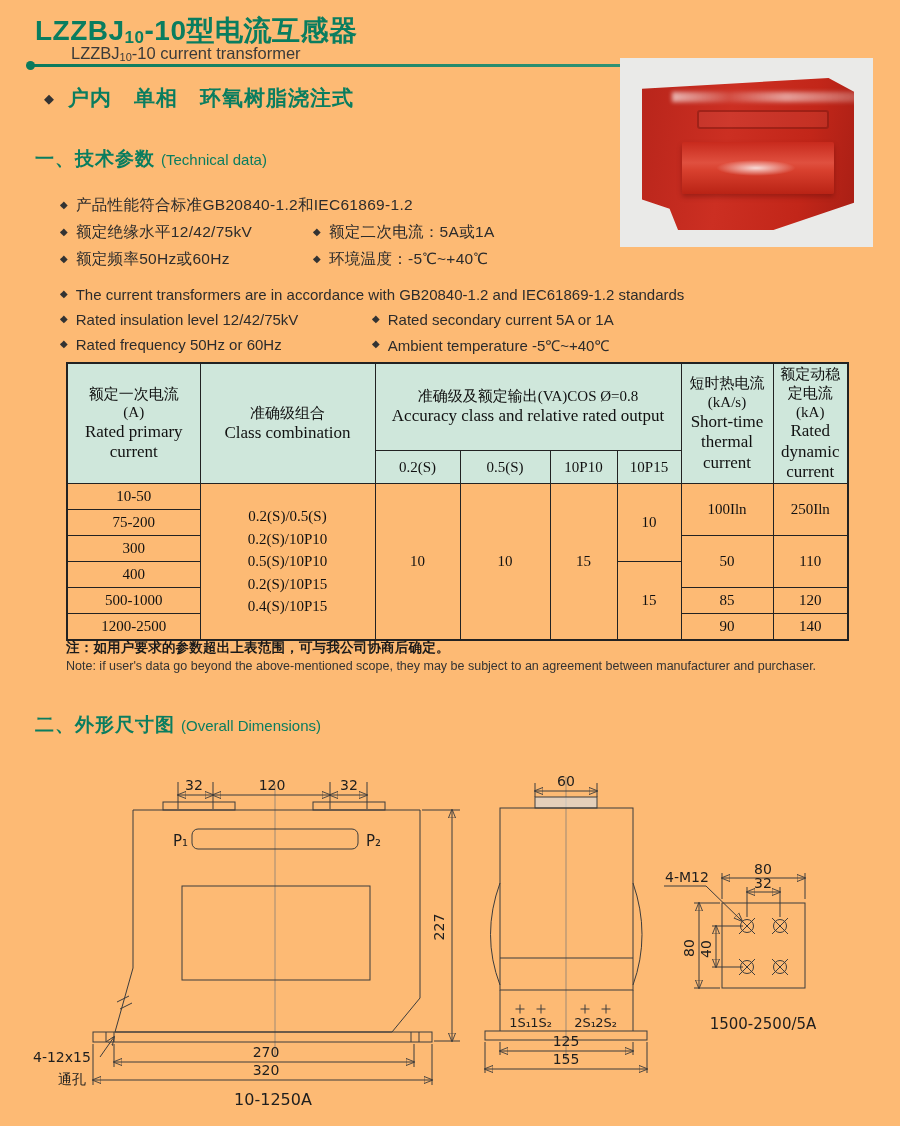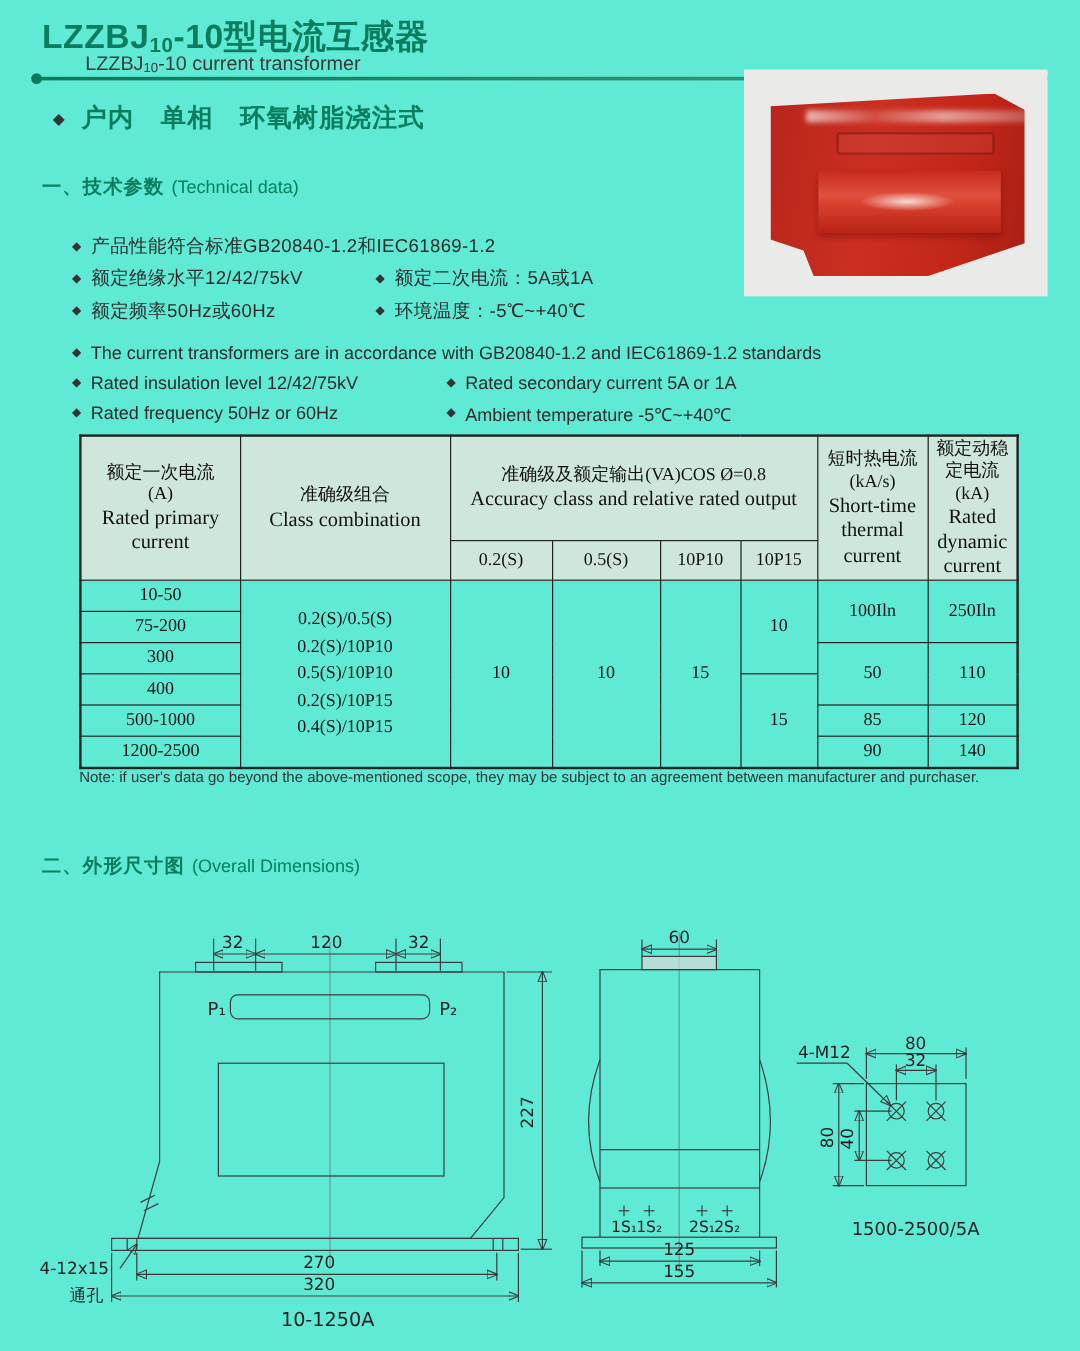--- a/index.html
+++ b/index.html
@@ -1,16 +1,16 @@
 <!DOCTYPE html>
 <html><head>
 <meta charset="utf-8">
 <style>
   html,body{margin:0;padding:0;background:#fff;}
-  #page{position:relative;width:900px;height:1126px;background:#5eead4;overflow:hidden;
+  #page{position:relative;width:900px;height:1126px;background:#fdba74;overflow:hidden;
         font-family:"Liberation Sans",sans-serif;color:#222;}
   .abs{position:absolute;}
 
   
   .title{left:35px;top:12px;font-size:28px;font-weight:bold;color:#0a7d5f;letter-spacing:.5px;}
   .title .sub{font-size:17px;position:relative;top:3px;}
   .subtitle{left:35px;top:44px;font-size:16.5px;color:#3a3a3a;margin-left:36px;}
   .subtitle .sub{font-size:11px;position:relative;top:2px;}
   .divider{left:28px;top:64px;width:845px;height:3px;background:linear-gradient(90deg,#0b7a5c,#3f9d7d);}
   .divider-dot{position:absolute;left:-2px;top:-3px;width:9px;height:9px;border-radius:50%;background:#0b7a5c;}
@@ -30,21 +30,21 @@
            box-shadow:0 3px 5px rgba(80,10,5,.35);}
   .p-shine{position:absolute;left:34px;top:18px;width:80px;height:16px;
            background:radial-gradient(ellipse,rgba(255,255,255,.8),rgba(255,255,255,0) 70%);}
 
   
   .dm{font-style:normal;color:#333;}
   .tagline{left:44px;top:84px;display:flex;align-items:center;}
   .tagline .dm{font-size:13px;margin-right:14px;}
   .tagline-cn{font-size:21px;font-weight:bold;color:#0a7d5f;letter-spacing:1px;}
   .tagline-en{left:70px;top:113px;font-size:15px;color:#333;}
-  .sec-title .cn{font-size:16px;font-weight:bold;color:#0a7d5f;letter-spacing:1px;}
+  .sec-title .cn{font-size:19px;font-weight:bold;color:#0a7d5f;letter-spacing:1px;}
   .sec-title .en{font-size:15px;color:#0a7d5f;margin-left:6px;}
   .sec1{left:35px;top:146px;}
   .sec2{left:35px;top:712px;}
 
   
   .bullets{left:60px;top:192px;width:720px;}
   .b-row{display:flex;align-items:center;height:27px;font-size:15.5px;color:#2c2c2c;letter-spacing:.3px;}
   .b-row.en{height:25px;font-size:15px;letter-spacing:0;}
   .b-gap{height:9px;}
   .bi{display:flex;align-items:center;}
@@ -242,20 +242,21 @@
       </tr>
       <tr>
         <td>1200-2500</td>
         <td>90</td>
         <td>140</td>
       </tr>
     </tbody>
   </table>
 
   <div class="abs note">
+    <div class="note-cn">注：如用户要求的参数超出上表范围，可与我公司协商后确定。</div>
     <div class="note-en">Note: if user's data go beyond the above-mentioned scope, they may be subject to an agreement between manufacturer and purchaser.</div>
   </div>
 
   <div class="abs sec-title sec2">
     <span class="cn">二、外形尺寸图</span><span class="en">(Overall  Dimensions)</span>
   </div>
 
   <svg class="abs draw" style="left:30px;top:765px" width="440" height="348" viewBox="0 0 440 348">
     <defs>
       <marker id="aF" viewBox="0 0 10 10" refX="9" refY="5" markerWidth="9" markerHeight="9" orient="auto-start-reverse">

